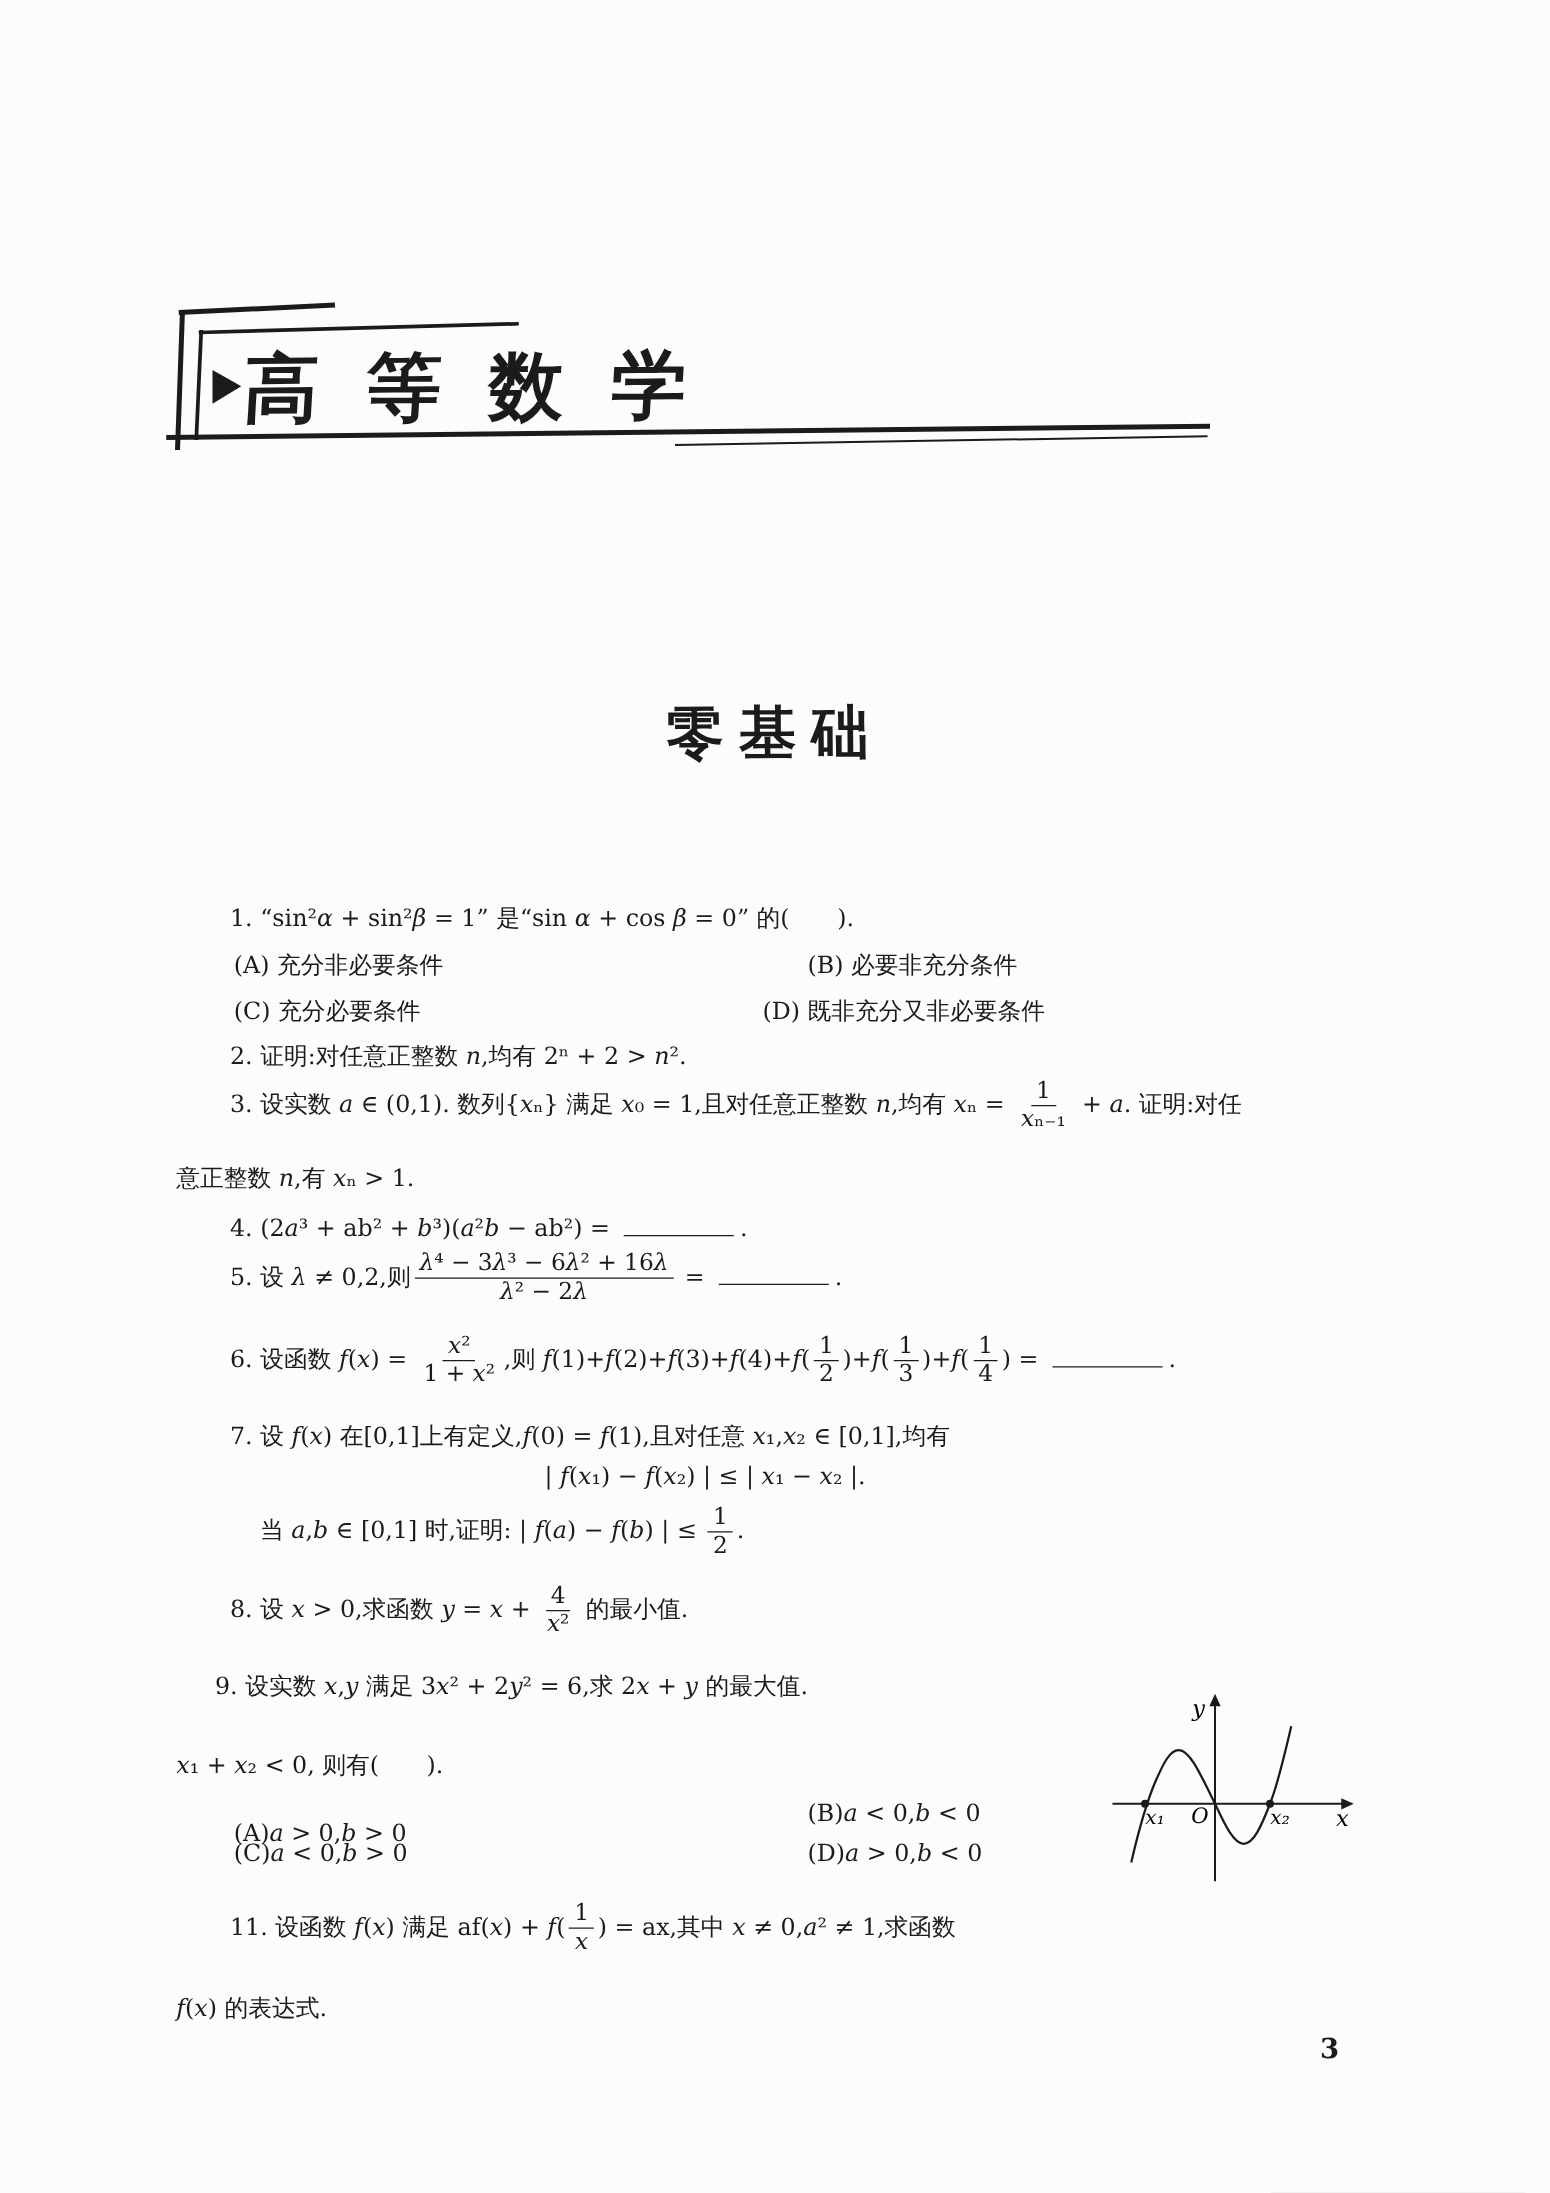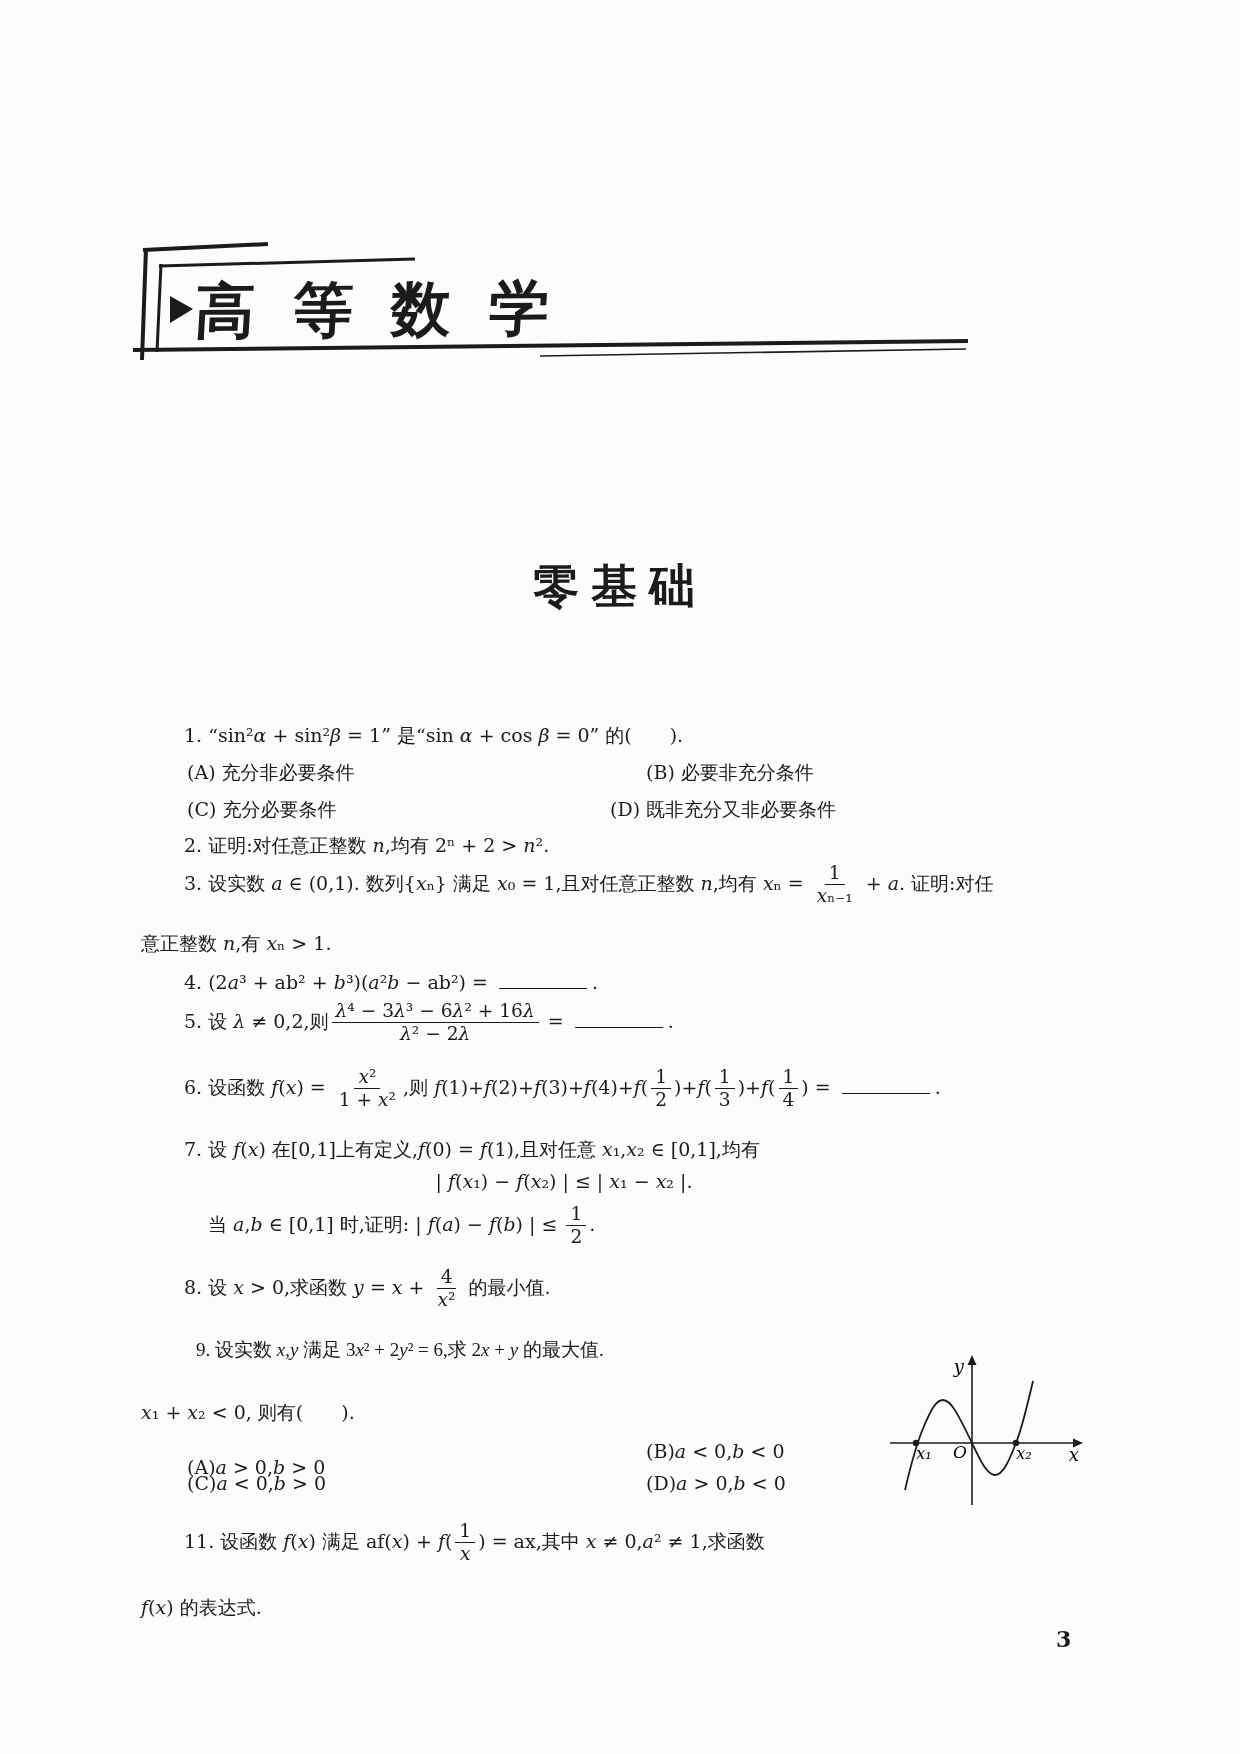--- a/index.html
+++ b/index.html
@@ -98,21 +98,21 @@
   <div class="line vmid" style="left:184px;top:1203px;margin-left:24px;">当 <i>a</i>,<i>b</i> ∈ [0,1] 时,证明: | <i>f</i>(<i>a</i>) − <i>f</i>(<i>b</i>) | ≤ <span class="frac">
         <span class="fn">1</span>
         <span class="fd">2</span>
       </span>.</div>
 
   <div class="line vmid" style="left:184px;top:1266px;">8. 设 <i>x</i> &gt; 0,求函数 <i>y</i> = <i>x</i> + <span class="frac">
         <span class="fn">4</span>
         <span class="fd"><i>x</i>²</span>
       </span> 的最小值.</div>
 
-  <div class="line" style="left:196px;top:1336px;font-family:Liberation Serif, serif;">9. 设实数 <i>x</i>,<i>y</i> 满足 3<i>x</i>² + 2<i>y</i>² = 6,求 2<i>x</i> + <i>y</i> 的最大值.</div>
+  <div class="line" style="left:172px;top:1336px;">9. 设实数 <i>x</i>,<i>y</i> 满足 3<i>x</i>² + 2<i>y</i>² = 6,求 2<i>x</i> + <i>y</i> 的最大值.</div>
 
   <div class="line" style="left:141px;top:1399px;"><i>x</i>₁ + <i>x</i>₂ &lt; 0, 则有(　　).</div>
   <div class="line" style="left:187px;top:1438px;margin-top:16px;">(A)<i>a</i> &gt; 0,<i>b</i> &gt; 0</div>
   <div class="line" style="left:646px;top:1438px;">(B)<i>a</i> &lt; 0,<i>b</i> &lt; 0</div>
   <div class="line" style="left:187px;top:1470px;">(C)<i>a</i> &lt; 0,<i>b</i> &gt; 0</div>
   <div class="line" style="left:646px;top:1470px;">(D)<i>a</i> &gt; 0,<i>b</i> &lt; 0</div>
 
   <svg style="position:absolute;left:880px;top:1352px;" width="212" height="162" viewBox="0 0 212 162">
     <line x1="10" y1="91" x2="196" y2="91" stroke="#1b1b1b" stroke-width="1.6"></line>
     <polygon points="193,86.5 203,91 193,95.5" fill="#1b1b1b"></polygon>

